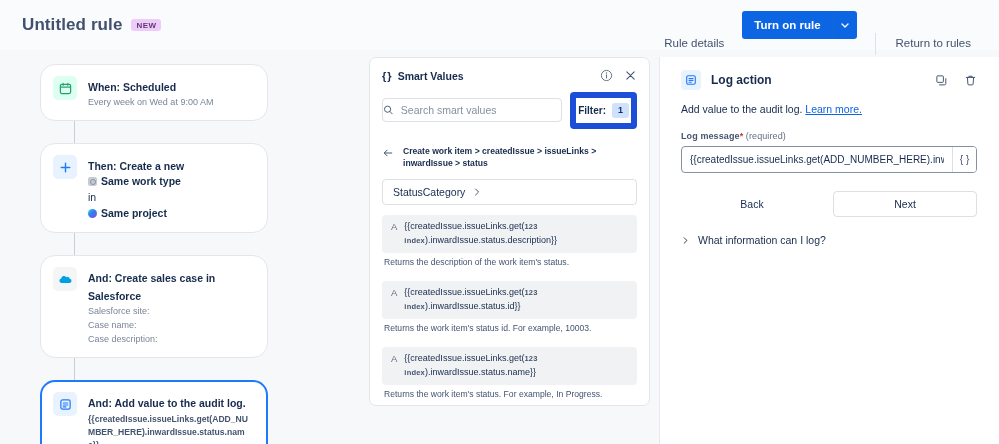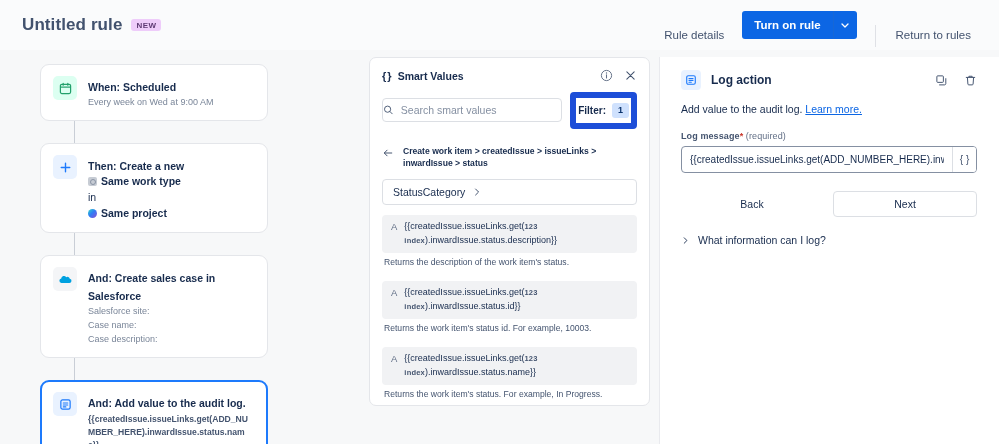--- a/index.html
+++ b/index.html
@@ -24,40 +24,40 @@
     background: #eeccfa; color: #5e3a73; font-size: 8px; font-weight: 700;
     letter-spacing: .4px; padding: 2px 5px 1px; border-radius: 3px; line-height: 1.2;
   }
   .header-right {
     margin-left: auto; display: flex; align-items: flex-end; gap: 0; padding-right: 18px;
   }
   .hdr-link {
     font-size: 11.5px; color: #42526e; padding: 6px 10px; border-radius: 3px; cursor: pointer;
     white-space: nowrap;
   }
-  .btn-group { display: flex; align-items: stretch; margin: 8px 8px; }
+  .btn-group { display: flex; align-items: stretch; margin: 16px 8px; }
   .btn-primary {
     background: #0c66e4; color: #fff; font-size: 11.5px; font-weight: 600;
     padding: 6px 12px; border: none; border-radius: 3px 0 0 3px; cursor: pointer;
     white-space: nowrap; line-height: 1.4;
   }
   .btn-primary-split {
     background: #0c66e4; color: #fff; border: none; border-left: 1px solid #1667d6;
     border-radius: 0 3px 3px 0; width: 24px; cursor: pointer;
     display: flex; align-items: center; justify-content: center;
   }
   .hdr-sep { width: 1px; height: 22px; background: #dfe1e6; margin: 0 10px; }
 
   
   .chain { position: absolute; left: 40px; top: 64px; width: 228px; }
   .chain-connector {
     width: 1px; height: 22px; background: #c9ced6; margin-left: 34px;
   }
   .node {
-    background: #fff; border: 1px solid #e4e6ea; border-radius: 9px;
+    background: #fff; border: 1px solid #e4e6ea; border-radius: 15px;
     padding: 11px 12px; display: flex; gap: 11px; align-items: flex-start;
     cursor: pointer;
   }
   .node.selected { border: 2px solid #1d7afc; box-shadow: 0 0 0 0 transparent; padding: 10px 11px; }
   .node-icon {
     width: 24px; height: 24px; border-radius: 5px; flex: 0 0 24px;
     display: flex; align-items: center; justify-content: center;
   }
   .ic-green { background: #dcfff1; }
   .ic-blue  { background: #e9f2ff; }

